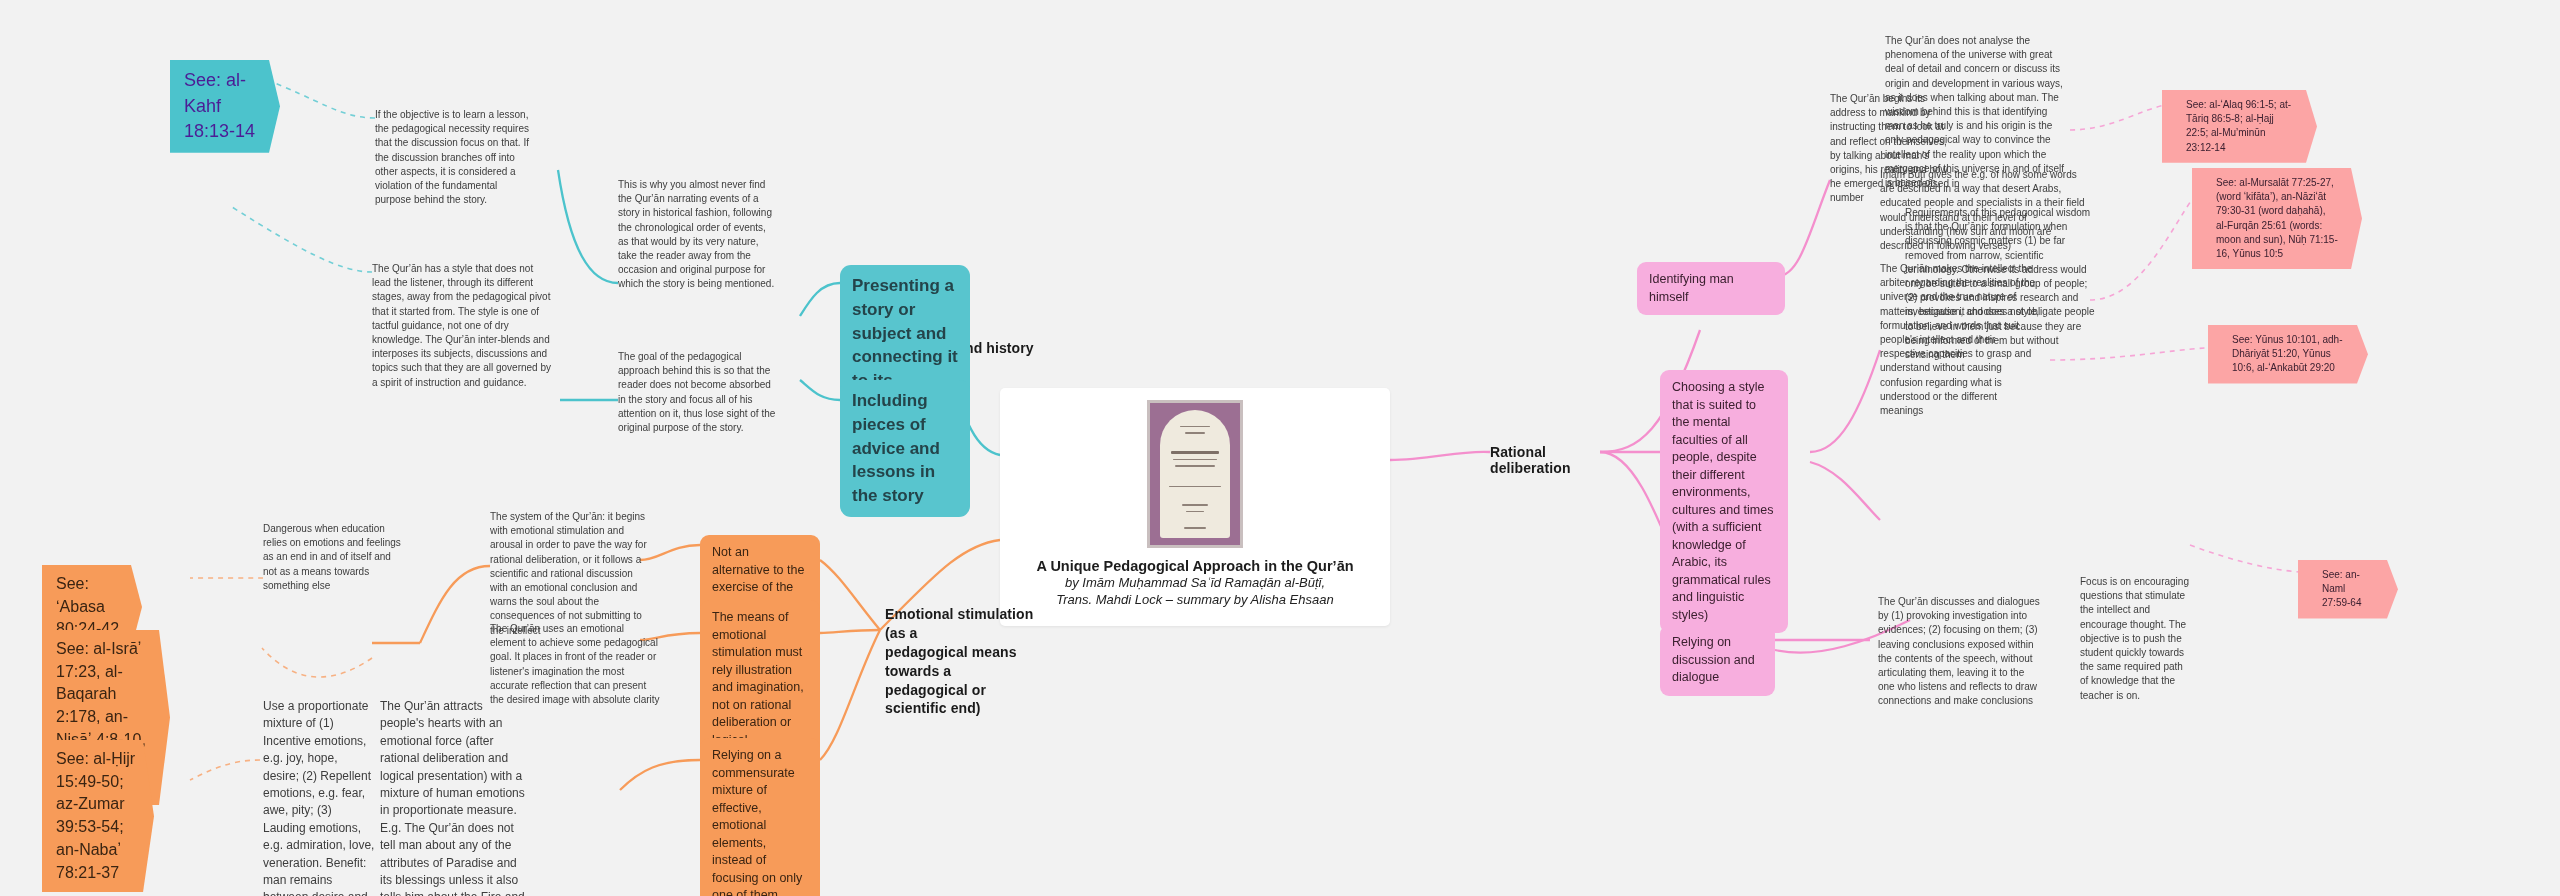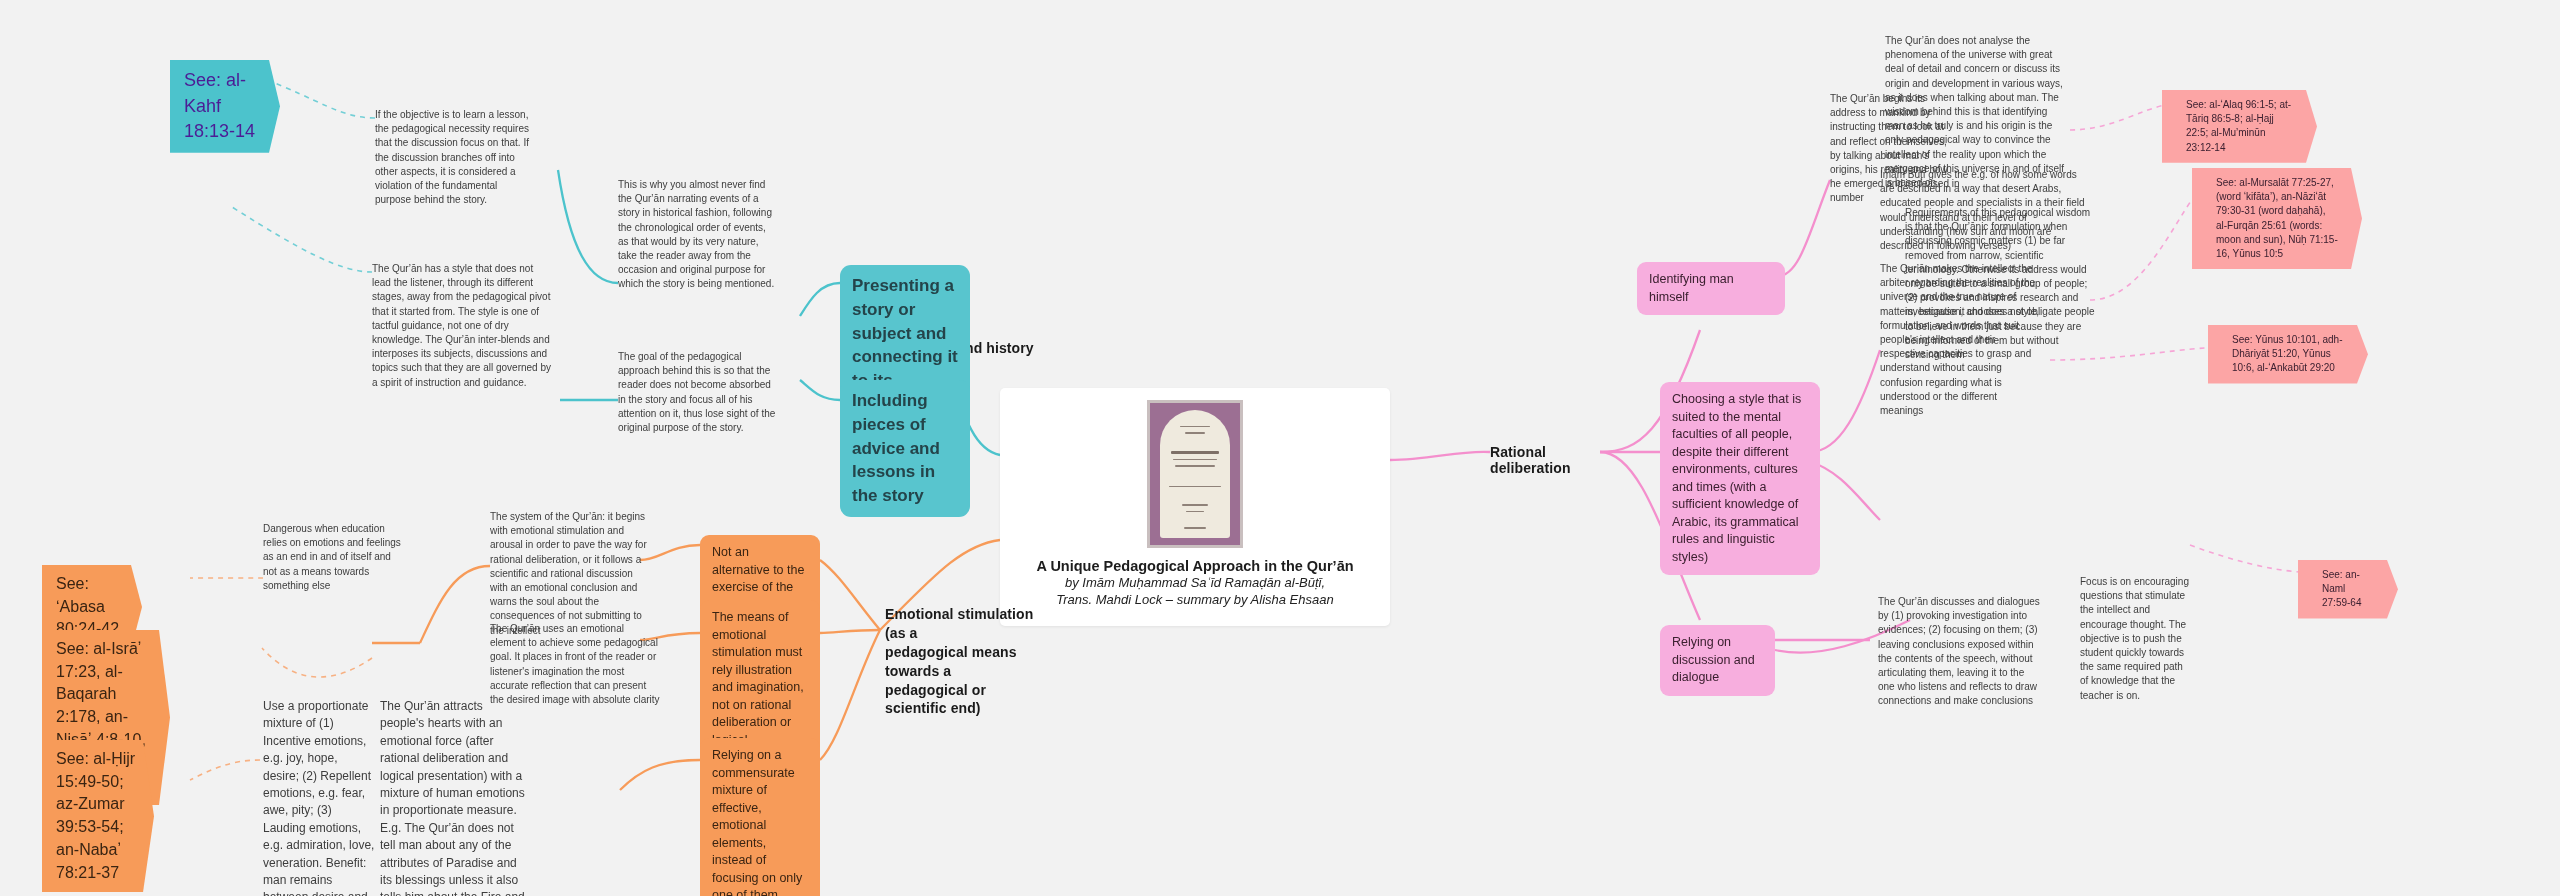--- a/index.html
+++ b/index.html
@@ -186,21 +186,21 @@
   <div class="node orange-tag" style="left:42px;top:565px;width:100px;">See: ʻAbasa 80:24-42</div>
 
   <div class="node orange-tag" style="left:42px;top:630px;width:128px;">See: al-Isrāʼ 17:23, al-Baqarah 2:178, an-Nisāʼ 4:8-10, al-Ḥujurāt 49:12</div>
 
   <div class="node orange-tag" style="left:42px;top:740px;width:112px;">See: al-Ḥijr 15:49-50; az-Zumar 39:53-54; an-Nabaʼ 78:21-37</div>
 
   <div class="node branch-title" style="left:1490px;top:444px;width:140px;">Rational deliberation</div>
 
   <div class="node pink-box" style="left:1630px;top:262px;width:148px;margin-left:7px;">Identifying man himself</div>
 
-  <div class="node pink-box" style="left:1660px;top:382px;width:160px;">Choosing a style that is suited to the mental faculties of all people, despite their different environments, cultures and times (with a sufficient knowledge of Arabic, its grammatical rules and linguistic styles)</div>
+  <div class="node pink-box" style="left:1660px;top:370px;width:128px;">Choosing a style that is suited to the mental faculties of all people, despite their different environments, cultures and times (with a sufficient knowledge of Arabic, its grammatical rules and linguistic styles)</div>
 
   <div class="node pink-box" style="left:1660px;top:625px;width:115px;">Relying on discussion and dialogue</div>
 
   <div class="node plain" style="left:1830px;top:92px;width:130px;">The Qurʼān begins its address to mankind by instructing them to look at and reflect on themselves, by talking about man's origins, his reality and how he emerged and increased in number</div>
 
   <div class="node plain" style="left:1885px;top:34px;width:180px;">The Qurʼān does not analyse the phenomena of the universe with great deal of detail and concern or discuss its origin and development in various ways, as it does when talking about man. The wisdom behind this is that identifying man as he truly is and his origin is the only pedagogical way to convince the intellect of the reality upon which the mergence of this universe in and of itself is based on</div>
 
   <div class="node plain" style="left:1880px;top:168px;width:205px;">Imām Būṭī gives the e.g. of how some words are described in a way that desert Arabs, educated people and specialists in a their field would understand at their level of understanding (how sun and moon are described in following verses)</div>
 
   <div class="node plain" style="left:1905px;top:206px;width:190px;">Requirements of this pedagogical wisdom is that the Qurʼānic formulation when discussing cosmic matters (1) be far removed from narrow, scientific terminology. Otherwise its address would only be suited to a small group of people; (2) provokes and inspires research and investigation, and does not obligate people to believe in them just because they are being informed of them but without sensing them</div>

